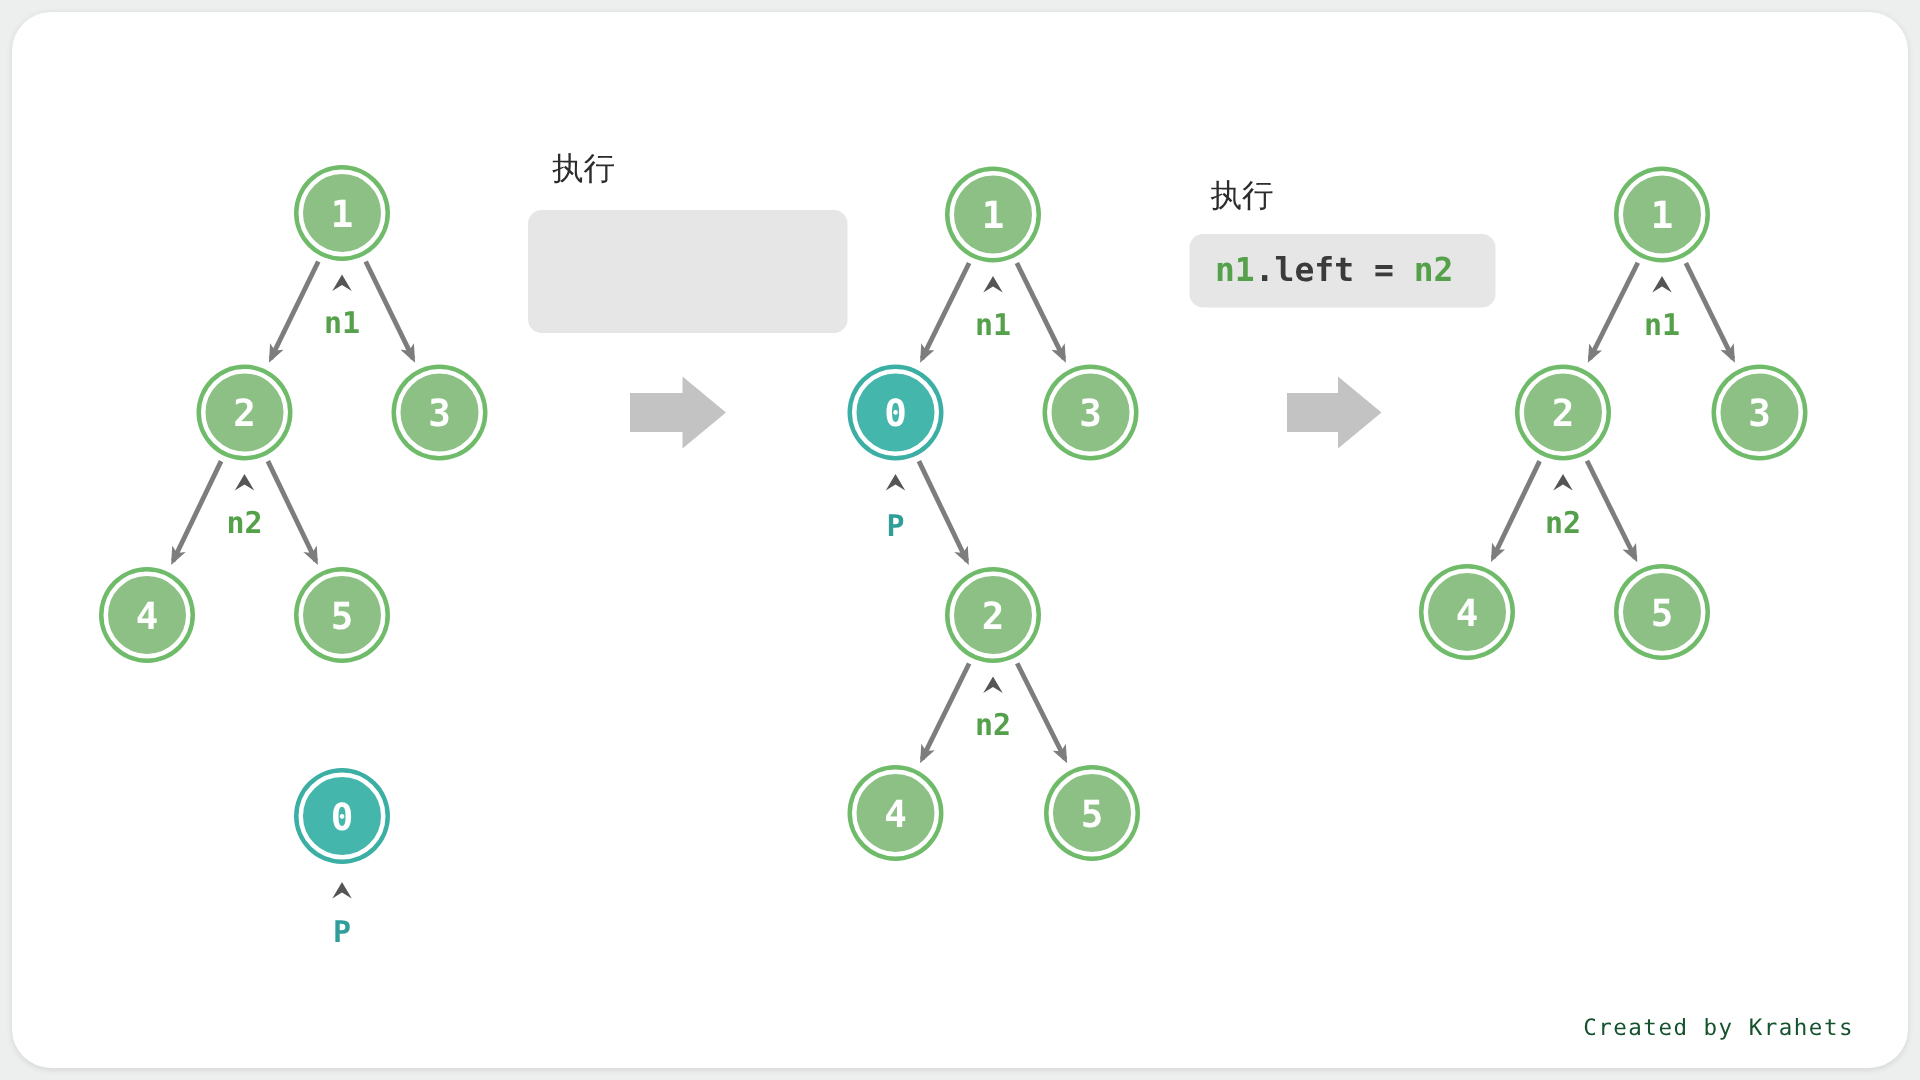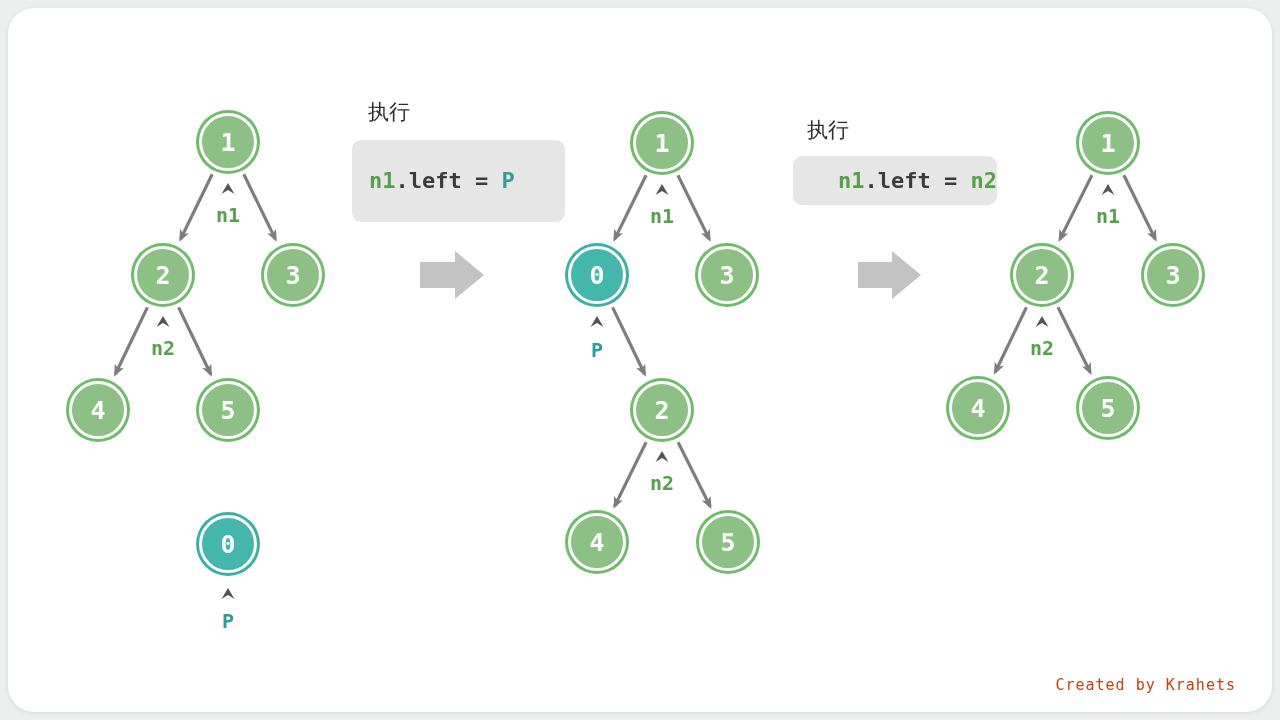--- a/index.html
+++ b/index.html
@@ -51,21 +51,21 @@
     font-family:"DejaVu Sans Mono", monospace;
     font-size:22px; font-weight:700; color:#3b3b3b;
     line-height:36px; white-space:pre;
   }
   .tok-green { color:#55a04a; }
   .tok-teal  { color:#2f9e99; }
 
   .watermark {
     position:absolute; right:44px; top:676px;
     font-family:"DejaVu Sans Mono", monospace;
-    font-size:15px; color:#c2410c; letter-spacing:1px;
+    font-size:15px; color:#14532d; letter-spacing:1px;
   }
 </style>
 </head>
 <body>
 
 <div class="card"></div>
 
 <svg class="layer" viewBox="0 0 1280 720" xmlns="http://www.w3.org/2000/svg">
   <defs>
     <marker id="ah" markerUnits="userSpaceOnUse" markerWidth="12" markerHeight="10" refX="9" refY="5" orient="auto">
@@ -120,21 +120,20 @@
 <div class="node teal" style="left:199px; top:515px;">
     <span>0</span>
   </div>
 
 <div class="ref-label green" style="left:228px; top:215px;">n1</div>
 <div class="ref-label green" style="left:163px; top:348px;">n2</div>
 <div class="ref-label teal" style="left:228px; top:621px;">P</div>
 
 <div class="caption" style="left:368px; top:98px;">执行</div>
 <div class="code-box" style="left:352px; top:140px; width:213px; height:82px;">
-  <div class="code-line"><span class="tok-green">n1</span><span>.left = </span><span class="tok-teal">P</span></div>
 </div>
 
 <div class="node green" style="left:633px; top:114px;">
     <span>1</span>
   </div>
 <div class="node teal" style="left:568px; top:246px;">
     <span>0</span>
   </div>
 <div class="node green" style="left:698px; top:246px;">
     <span>3</span>
@@ -147,21 +146,21 @@
   </div>
 <div class="node green" style="left:699px; top:513px;">
     <span>5</span>
   </div>
 
 <div class="ref-label green" style="left:662px; top:216px;">n1</div>
 <div class="ref-label teal" style="left:597px; top:350px;">P</div>
 <div class="ref-label green" style="left:662px; top:483px;">n2</div>
 
 <div class="caption" style="left:807px; top:116px;">执行</div>
-<div class="code-box" style="left:793px; top:156px; width:204px; height:49px;text-align:right;">
+<div class="code-box" style="left:793px; top:156px; width:204px; height:49px;">
   <div class="code-line"><span class="tok-green">n1</span><span>.left = </span><span class="tok-green">n2</span></div>
 </div>
 
 <div class="node green" style="left:1079px; top:114px;">
     <span>1</span>
   </div>
 <div class="node green" style="left:1013px; top:246px;">
     <span>2</span>
   </div>
 <div class="node green" style="left:1144px; top:246px;">

